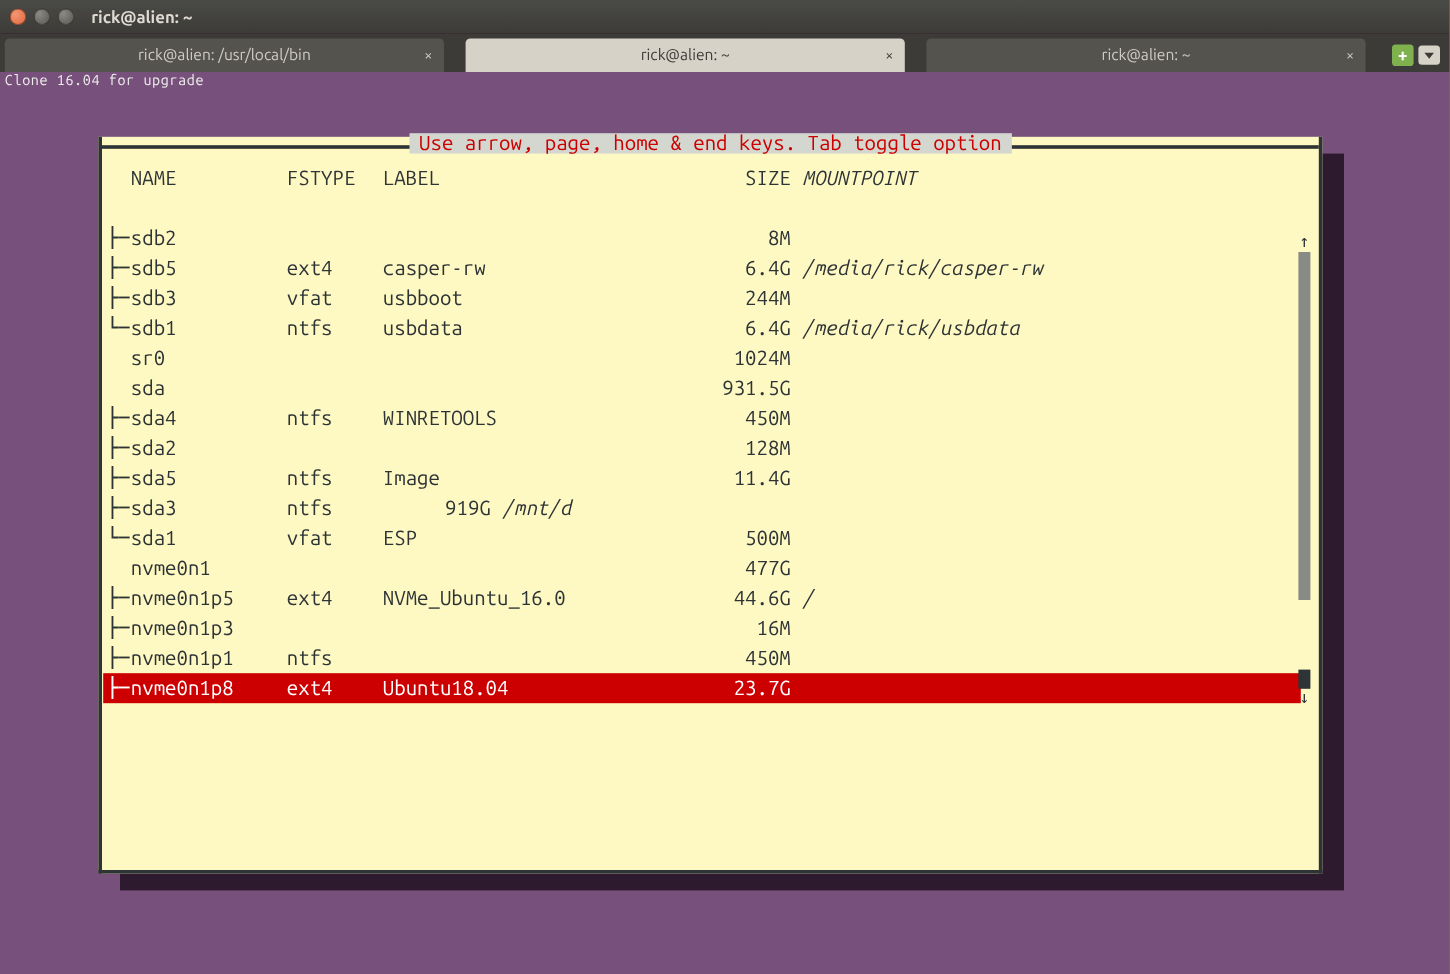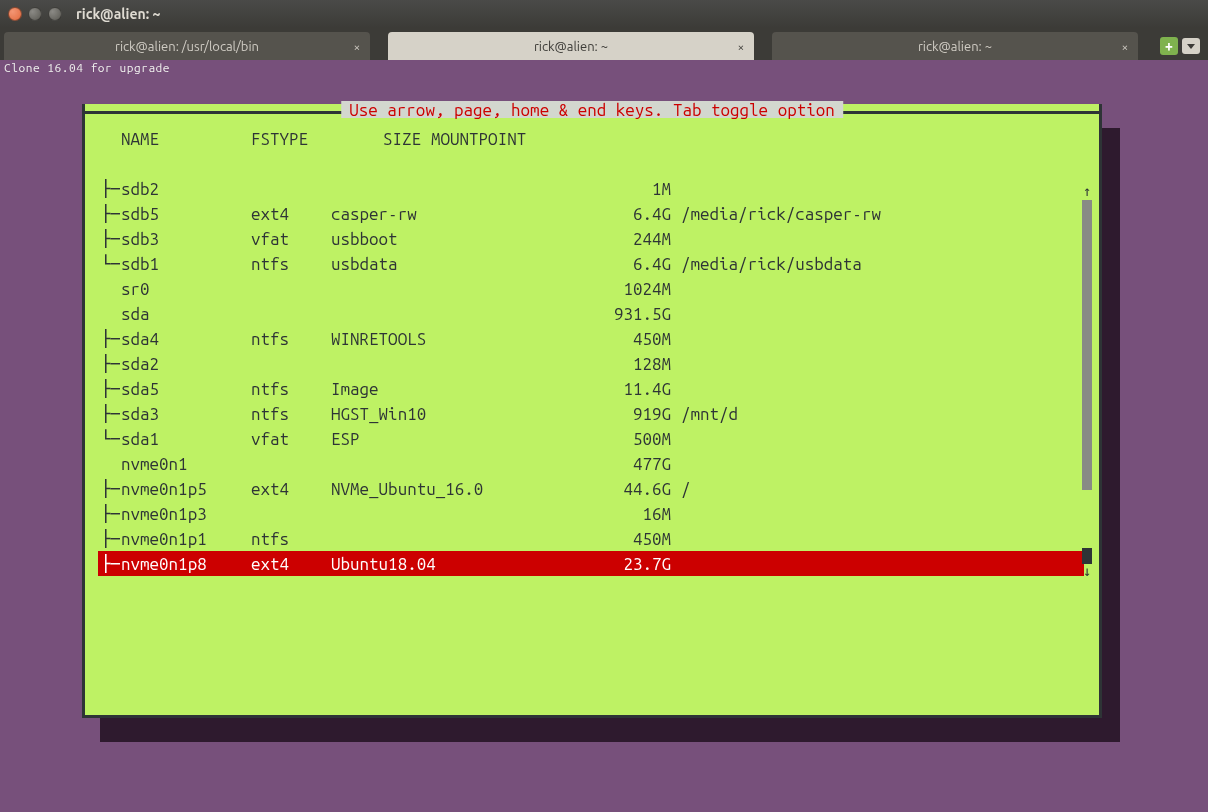--- a/index.html
+++ b/index.html
@@ -82,24 +82,24 @@
       position: absolute;
       left: 100px;
       top: 68px;
       width: 1020px;
       height: 614px;
       background: #2e1a2e;
     }
     .dialog {
       position: absolute;
       left: 82px;
-      top: 44px;
+      top: 54px;
       width: 1020px;
       height: 614px;
-      background: #bef264;
+      background: #fef9c3;
       color: #2e3436;
       border: 3px solid #2e3436;
       border-top: none;
       font-size: 17px;
     }
     .box-title-row {
       position: relative;
       height: 18px;
     }
     .box-title-row .bline {
@@ -113,33 +113,33 @@
       position: absolute;
       left: 50%;
       transform: translateX(-50%);
       background: #d3d7cf;
       padding: 0 8px;
       color: #cc0000;
       font-weight: normal;
       top: -3px;
       white-space: nowrap;
     }
-    .content { padding: 4px 16px 0 16px; position: relative; }
+    .content { padding: 4px 16px 0 4px; position: relative; }
     .header-row, .data-row {
       display: flex;
       white-space: pre;
       height: 25px;
       align-items: center;
     }
     .col-tree { width: 20px; color: #2e3436; flex-shrink: 0; }
     .col-name { width: 130px; flex-shrink: 0; }
     .col-fstype { width: 80px; flex-shrink: 0; }
     .col-label { width: 250px; flex-shrink: 0; }
     .col-size { width: 90px; text-align: right; flex-shrink: 0; }
-    .col-mount { padding-left: 10px; flex: 1; }
+    .col-mount { padding-left: 10px; flex: 1; font-style: italic; }
     .row-selected {
       background: #cc0000;
       color: #ffffff;
     }
     .row-selected .col-tree { color: #ffffff; }
     .selected-wrap {
       margin: 0 -1px 0 -3px;
       padding: 0 1px 0 3px;
     }
     .scroll-region {
@@ -201,36 +201,37 @@
       <div class="bline"></div>
       <span class="box-title">Use arrow, page, home &amp; end keys. Tab toggle option</span>
     </div>
 
     <div class="content">
 
       <div class="header-row">
         <span class="col-tree"></span>
         <span class="col-name">NAME</span>
         <span class="col-fstype">FSTYPE</span>
+        <span class="col-label">LABEL</span>
         <span class="col-size">SIZE</span>
         <span class="col-mount">MOUNTPOINT</span>
       </div>
       <div class="spacer-row"></div>
 
       <div id="rows-host">
-          <div class="data-row"><span class="col-tree">├─</span><span class="col-name">sdb2</span><span class="col-fstype"></span><span class="col-label"></span><span class="col-size">1M</span><span class="col-mount"></span></div>
+          <div class="data-row"><span class="col-tree">├─</span><span class="col-name">sdb2</span><span class="col-fstype"></span><span class="col-label"></span><span class="col-size">8M</span><span class="col-mount"></span></div>
           <div class="data-row"><span class="col-tree">├─</span><span class="col-name">sdb5</span><span class="col-fstype">ext4</span><span class="col-label">casper-rw</span><span class="col-size">6.4G</span><span class="col-mount">/media/rick/casper-rw</span></div>
           <div class="data-row"><span class="col-tree">├─</span><span class="col-name">sdb3</span><span class="col-fstype">vfat</span><span class="col-label">usbboot</span><span class="col-size">244M</span><span class="col-mount"></span></div>
           <div class="data-row"><span class="col-tree">└─</span><span class="col-name">sdb1</span><span class="col-fstype">ntfs</span><span class="col-label">usbdata</span><span class="col-size">6.4G</span><span class="col-mount">/media/rick/usbdata</span></div>
           <div class="data-row"><span class="col-tree"></span><span class="col-name">sr0</span><span class="col-fstype"></span><span class="col-label"></span><span class="col-size">1024M</span><span class="col-mount"></span></div>
           <div class="data-row"><span class="col-tree"></span><span class="col-name">sda</span><span class="col-fstype"></span><span class="col-label"></span><span class="col-size">931.5G</span><span class="col-mount"></span></div>
           <div class="data-row"><span class="col-tree">├─</span><span class="col-name">sda4</span><span class="col-fstype">ntfs</span><span class="col-label">WINRETOOLS</span><span class="col-size">450M</span><span class="col-mount"></span></div>
           <div class="data-row"><span class="col-tree">├─</span><span class="col-name">sda2</span><span class="col-fstype"></span><span class="col-label"></span><span class="col-size">128M</span><span class="col-mount"></span></div>
           <div class="data-row"><span class="col-tree">├─</span><span class="col-name">sda5</span><span class="col-fstype">ntfs</span><span class="col-label">Image</span><span class="col-size">11.4G</span><span class="col-mount"></span></div>
-          <div class="data-row"><span class="col-tree">├─</span><span class="col-name">sda3</span><span class="col-fstype">ntfs</span><span class="col-label">HGST_Win10</span><span class="col-size">919G</span><span class="col-mount">/mnt/d</span></div>
+          <div class="data-row"><span class="col-tree">├─</span><span class="col-name">sda3</span><span class="col-fstype">ntfs</span><span class="col-size">919G</span><span class="col-mount">/mnt/d</span></div>
           <div class="data-row"><span class="col-tree">└─</span><span class="col-name">sda1</span><span class="col-fstype">vfat</span><span class="col-label">ESP</span><span class="col-size">500M</span><span class="col-mount"></span></div>
           <div class="data-row"><span class="col-tree"></span><span class="col-name">nvme0n1</span><span class="col-fstype"></span><span class="col-label"></span><span class="col-size">477G</span><span class="col-mount"></span></div>
           <div class="data-row"><span class="col-tree">├─</span><span class="col-name">nvme0n1p5</span><span class="col-fstype">ext4</span><span class="col-label">NVMe_Ubuntu_16.0</span><span class="col-size">44.6G</span><span class="col-mount">/</span></div>
           <div class="data-row"><span class="col-tree">├─</span><span class="col-name">nvme0n1p3</span><span class="col-fstype"></span><span class="col-label"></span><span class="col-size">16M</span><span class="col-mount"></span></div>
           <div class="data-row"><span class="col-tree">├─</span><span class="col-name">nvme0n1p1</span><span class="col-fstype">ntfs</span><span class="col-label"></span><span class="col-size">450M</span><span class="col-mount"></span></div>
           <div class="data-row row-selected selected-wrap"><span class="col-tree">├─</span><span class="col-name">nvme0n1p8</span><span class="col-fstype">ext4</span><span class="col-label">Ubuntu18.04</span><span class="col-size">23.7G</span><span class="col-mount"></span></div>
         </div>
 
 
       <div class="scroll-region">

